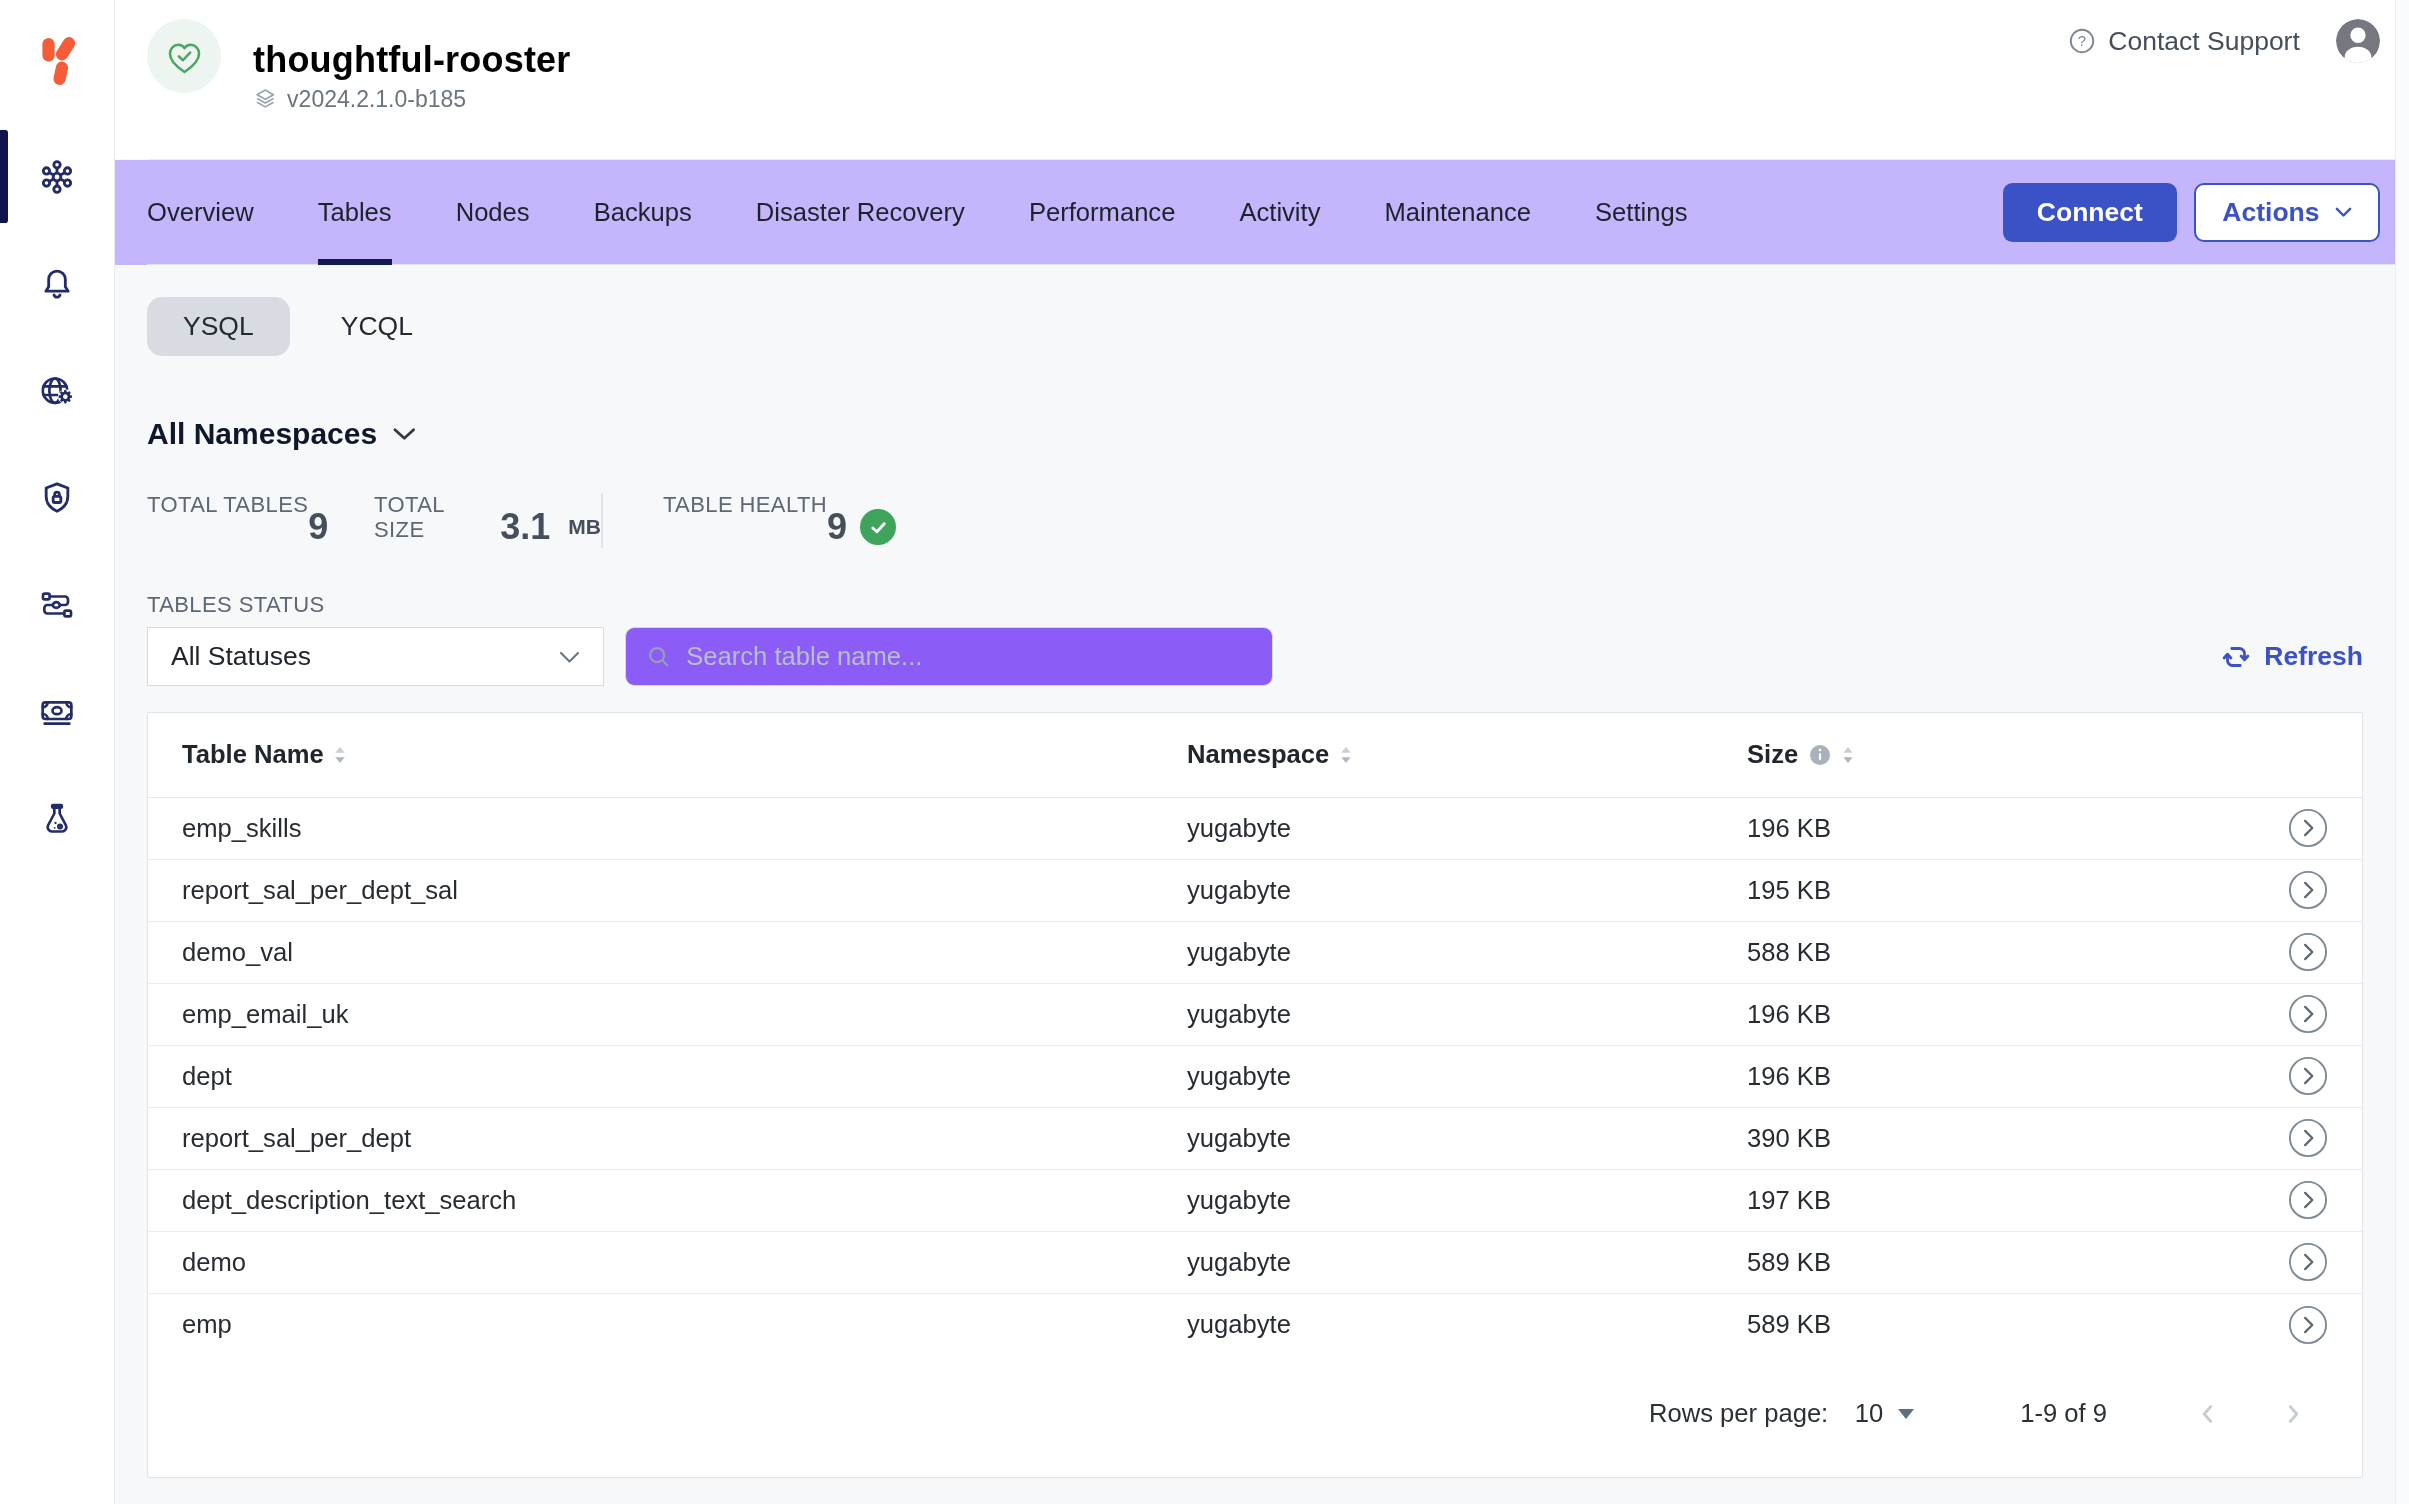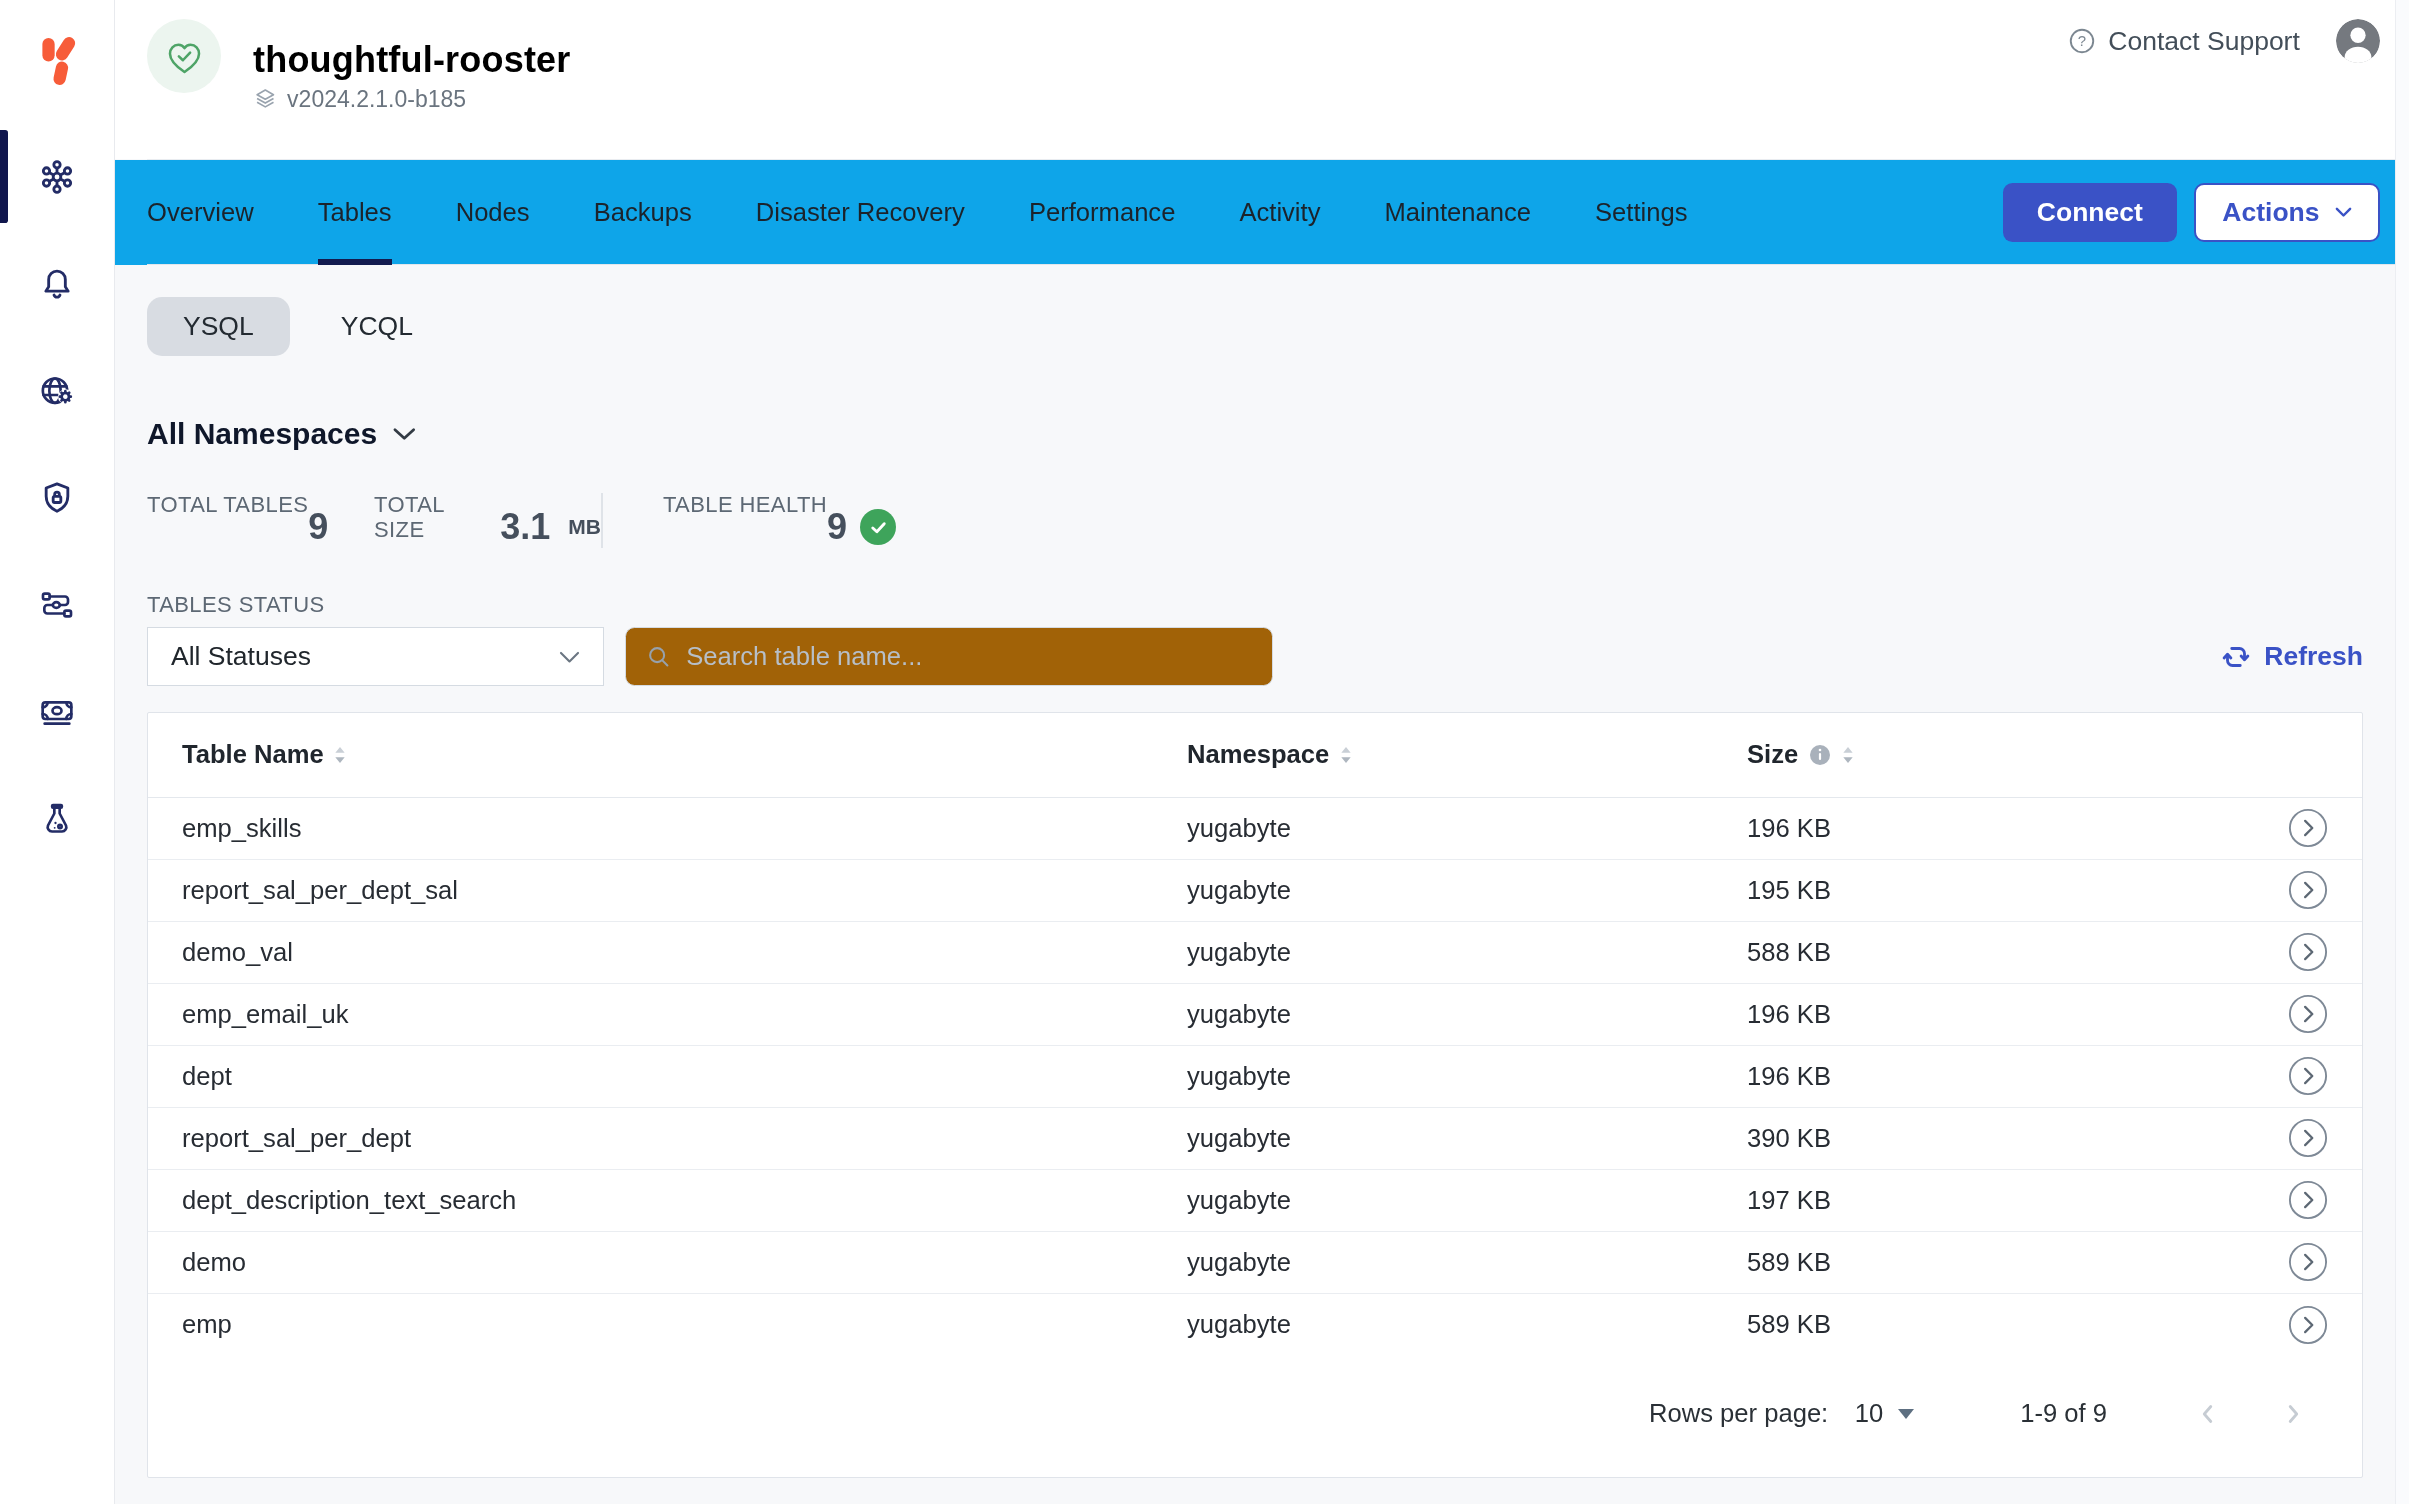--- a/index.html
+++ b/index.html
@@ -21,21 +21,21 @@
   .hdr { height:159px; background:#fff; display:flex; align-items:flex-start; padding:0 15px 0 32px; }
   .health-badge { width:74px; height:74px; border-radius:50%; background:#ecf5ef; display:flex; align-items:center; justify-content:center; margin-top:19px; }
   .title-block { margin-left:32px; margin-top:38px; }
   .cluster-name { font-size:36px; font-weight:700; color:#000000; line-height:44px; letter-spacing:0.2px; }
   .version-row { display:flex; align-items:center; gap:9.5px; margin-top:3.8px; color:#6a747f; font-size:23px; }
   .hdr-right { margin-left:auto; display:flex; align-items:center; gap:13.2px; margin-top:19px; height:44px; }
   .contact { display:flex; align-items:center; gap:11.4px; font-size:26.5px; color:#434e59; background:none; border:none; cursor:pointer; font-family:inherit; }
   .avatar { width:44px; height:44px; border-radius:50%; overflow:hidden; margin-left:23px; border:none; background:none; padding:0; cursor:pointer; }
   .hdr-rule { border-bottom:1.9px solid #e9ecf0; margin-left:32px; }
 
-  .tabrow { height:105px; background:#0ea5e9; display:flex; align-items:stretch; padding:0 15px 0 32px; position:relative; }
+  .tabrow { height:105px; background:#c4b5fd; display:flex; align-items:stretch; padding:0 15px 0 32px; position:relative; }
   .tabrow::after { content:''; position:absolute; left:32px; right:0; bottom:0; border-bottom:1.9px solid #e2e6eb; }
   .tabs { display:flex; align-items:stretch; }
   .tab { position:relative; background:none; border:none; font-family:inherit; font-size:25.6px; color:#1c232b; margin-right:64px; cursor:pointer; padding:0; display:flex; align-items:center; }
   .tab.active::after { content:''; position:absolute; left:0; right:0; bottom:0; height:5.7px; background:#131b4f; z-index:2; }
   .tabrow-actions { margin-left:auto; display:flex; align-items:center; gap:17px; }
   .btn-connect { height:59px; padding:0 34px; background:#3a52c6; color:#fff; border:none; border-radius:9.5px; font-family:inherit; font-size:26.5px; font-weight:700; cursor:pointer; }
   .btn-actions { height:59px; padding:0 26.5px; background:#fff; color:#3a52c6; border:2.4px solid #3a52c6; border-radius:10px; font-family:inherit; font-size:26.5px; font-weight:700; cursor:pointer; display:flex; align-items:center; gap:15px; }
 
   
   .content { flex:1; background:#f7f8fa; padding:32px 32px 0 32px; }
@@ -55,21 +55,21 @@
   .stat-unit { font-size:21px; font-weight:700; margin-left:18px; }
   .stat.w1 { width:227px; } .stat.w2 { width:227px; }
   .stat-divider { width:1.9px; background:#dfe3e8; margin:0 30px 0 0; }
   .stat.health { margin-left:30px; }
   .health-check { width:36px; height:36px; border-radius:50%; background:#3ea45b; display:inline-flex; align-items:center; justify-content:center; margin-left:13.2px; }
 
   .status-label { margin-top:45px; font-size:22px; color:#5d6874; letter-spacing:0.4px; line-height:24.6px; }
   .filter-row { margin-top:9.5px; display:flex; align-items:center; }
   .select { width:457px; height:59px; background:#fff; border:1.9px solid #d5dbe2; border-radius:0; display:flex; align-items:center; padding:0 23px; font-size:26.5px; color:#20262c; cursor:pointer; font-family:inherit; }
   .select .chev { margin-left:auto; }
-  .searchbox { margin-left:21px; width:648px; height:59px; background:#a16207; border:1.9px solid #d5dbe2; border-radius:9.5px; display:flex; align-items:center; padding:0 19px; }
+  .searchbox { margin-left:21px; width:648px; height:59px; background:#8b5cf6; border:1.9px solid #d5dbe2; border-radius:9.5px; display:flex; align-items:center; padding:0 19px; }
   .searchbox input { border:none; outline:none; flex:1; font-family:inherit; font-size:25.6px; color:#20262d; margin-left:13.2px; background:transparent; }
   .searchbox input::placeholder { color:#b7bfc8; }
   .refresh { margin-left:auto; display:flex; align-items:center; gap:11.4px; background:none; border:none; cursor:pointer; font-family:inherit; font-size:26.5px; font-weight:700; color:#3a52c6; }
 
   
   .card { margin-top:25.6px; background:#fff; border:1.9px solid #e0e4ea; border-radius:2px; height:766px; overflow:hidden; }
   .tgrid { display:grid; grid-template-columns:1005px 560px 1fr 91px; align-items:center; padding:0 34px; }
   .thead { height:85px; border-bottom:1.9px solid #e4e8ed; }
   .th { display:flex; align-items:center; gap:9.5px; font-size:25.6px; font-weight:700; color:#20262d; }
   .trow { height:62px; border-bottom:1.4px solid #eaedf1; font-size:25.6px; color:#272c33; }

